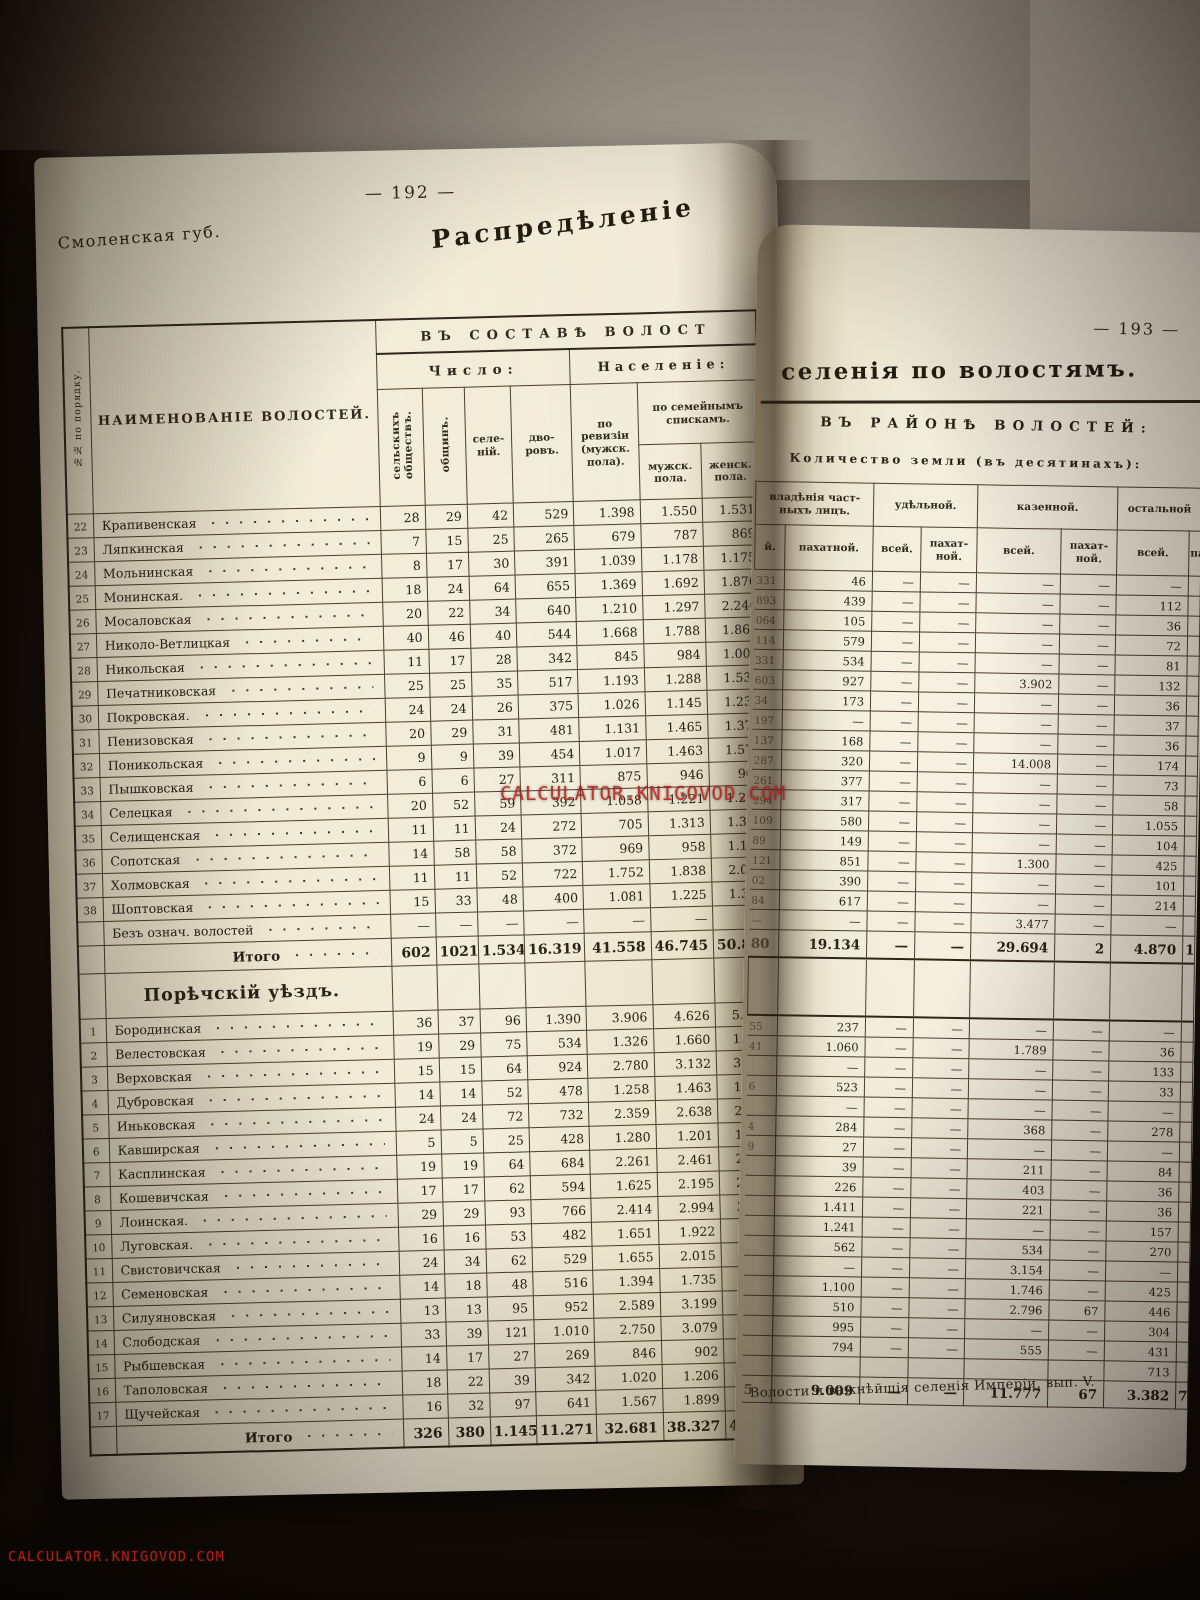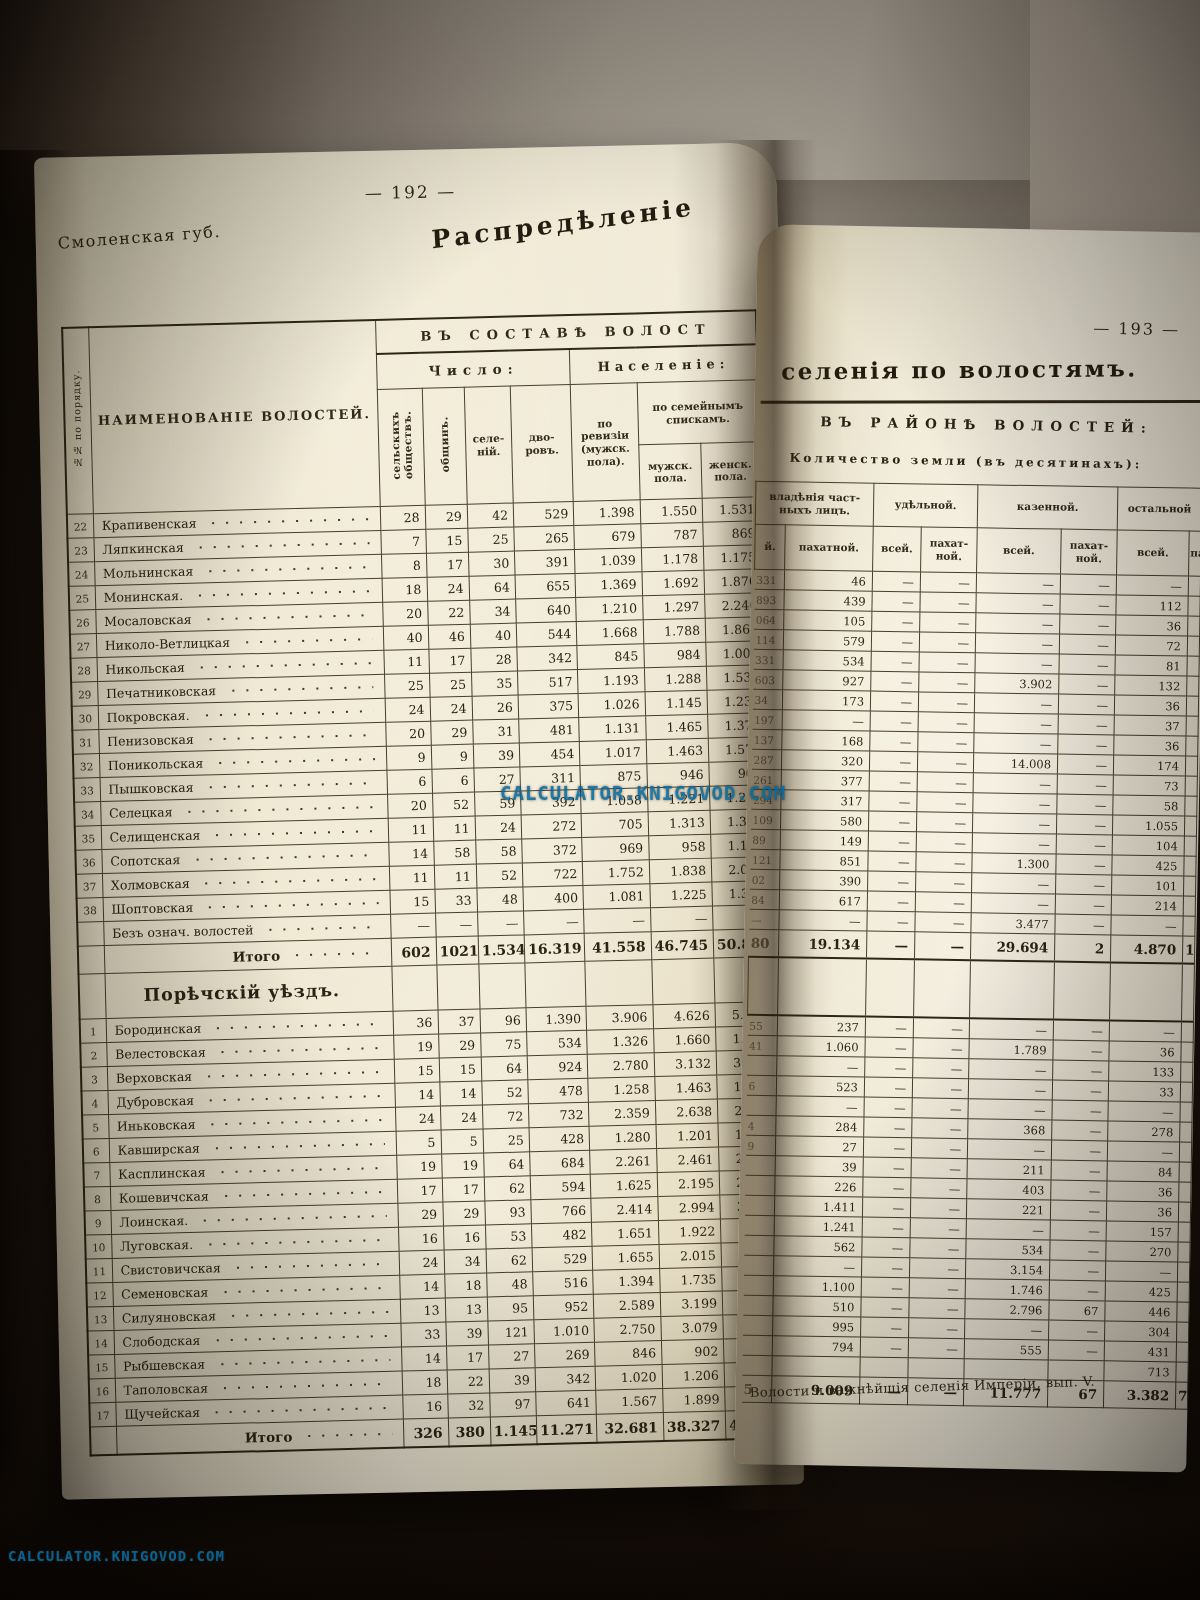--- a/index.html
+++ b/index.html
@@ -90,21 +90,21 @@
   .rtable thead th{font-weight:bold;font-size:10.5px;line-height:1.25;color:#32291a;}
   .rtable th.rg{height:40px;border-bottom:1px solid #4a3f2c;}
   .rtable th.rs{height:42px;}
   .rtable td{height:19px;font-size:11.5px;text-align:right;padding:0 6px 0 2px;white-space:nowrap;}
   .rtable td.frag{color:#5d5140;padding:0 2px;text-align:left;font-size:10.5px;border-left:none;}
   .rtable tr.total-row td{font-weight:bold;font-size:13.5px;height:26px;border-top:1.5px solid #2f2718;}
   .rtable tr.spacer td{height:56px;border-top:2px solid #2f2718;border-bottom:2px solid #2f2718;}
   .rp-footer{position:absolute;left:14px;top:1152px;font-size:13px;letter-spacing:.5px;transform:rotate(-3deg);white-space:nowrap;color:#32291a;}
 
   
-  .wm{font-family:"DejaVu Sans Mono", monospace;font-weight:bold;color:#0369a1;z-index:7;position:absolute;
+  .wm{font-family:"DejaVu Sans Mono", monospace;font-weight:normal;color:#b91c1c;z-index:7;position:absolute;
     text-shadow:0 0 3px rgba(60,45,25,.8);}
   .wm-center{left:500px;top:782px;font-size:19px;letter-spacing:1px;opacity:.88;}
   .wm-bottom{left:8px;top:1548px;font-size:14px;letter-spacing:1px;opacity:.95;}
 </style>
 </head>
 <body>
 
 <div class="bg-top"></div>
 <div class="bg-top2"></div>
 <div class="bg-right"></div>

